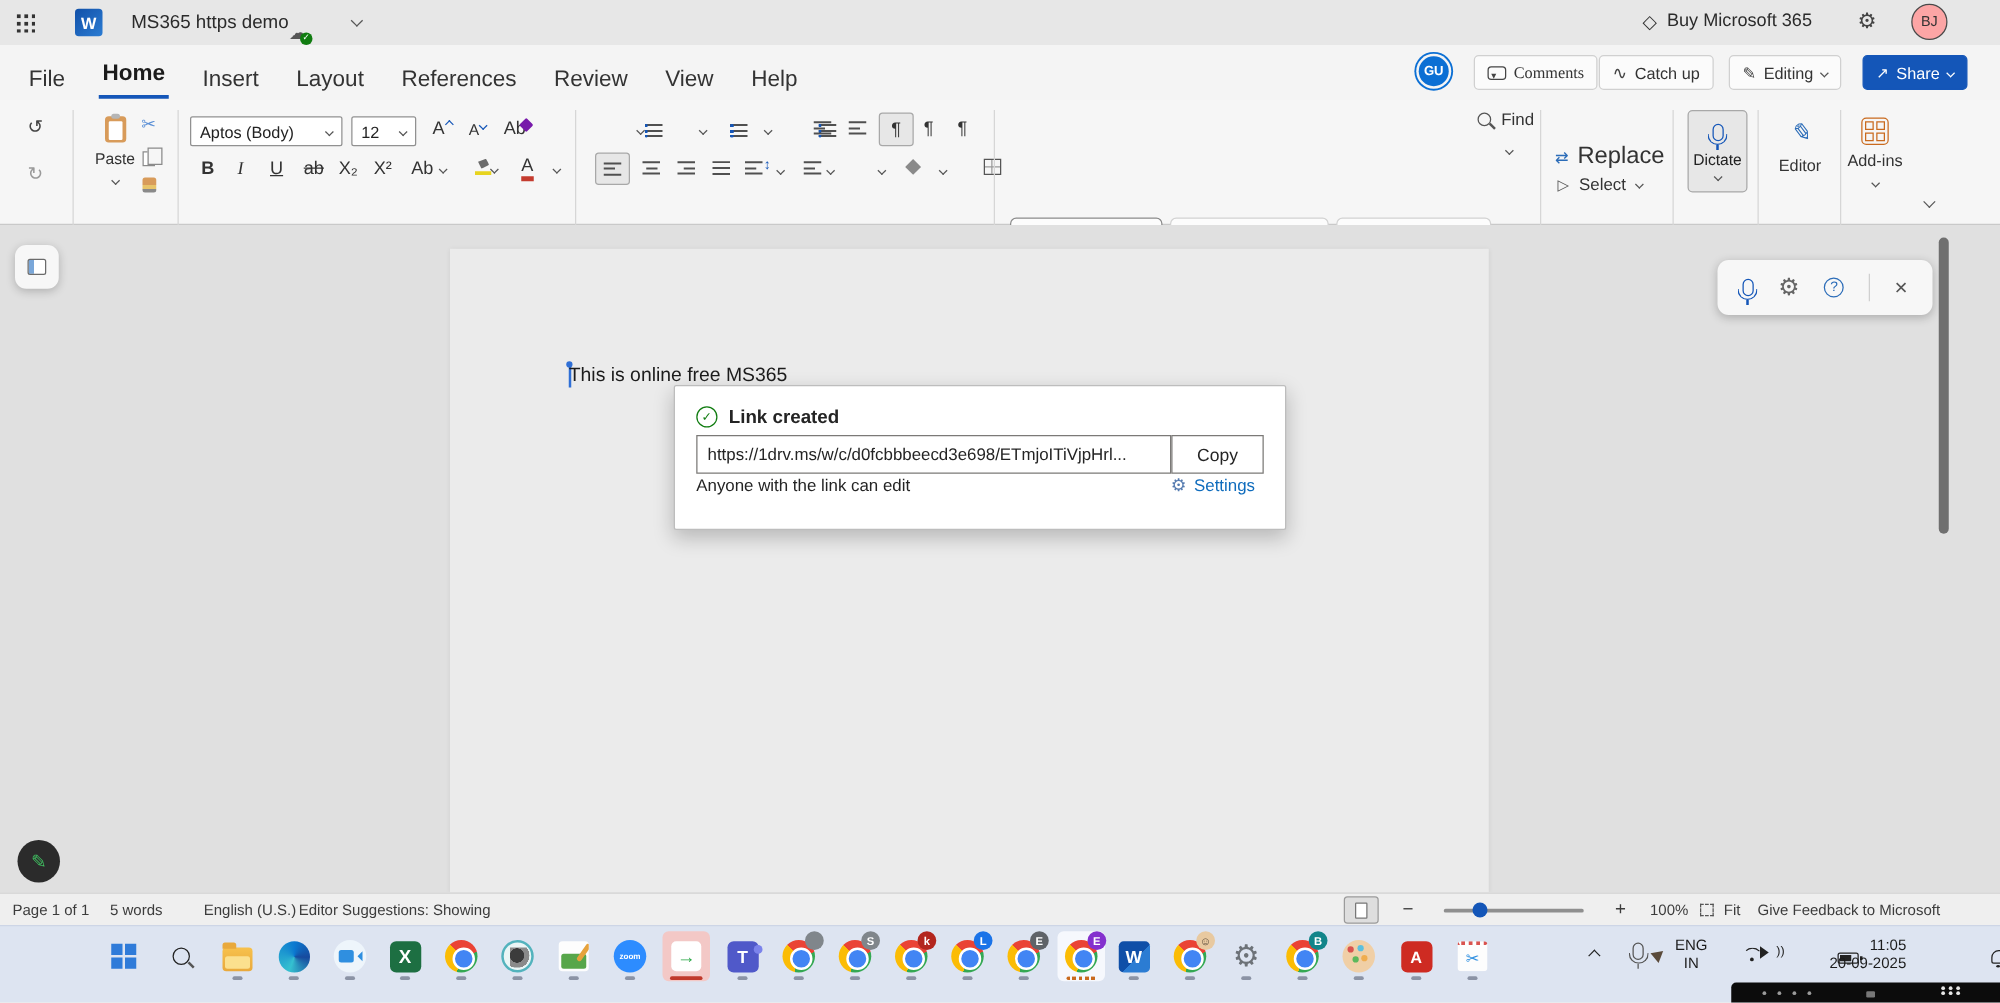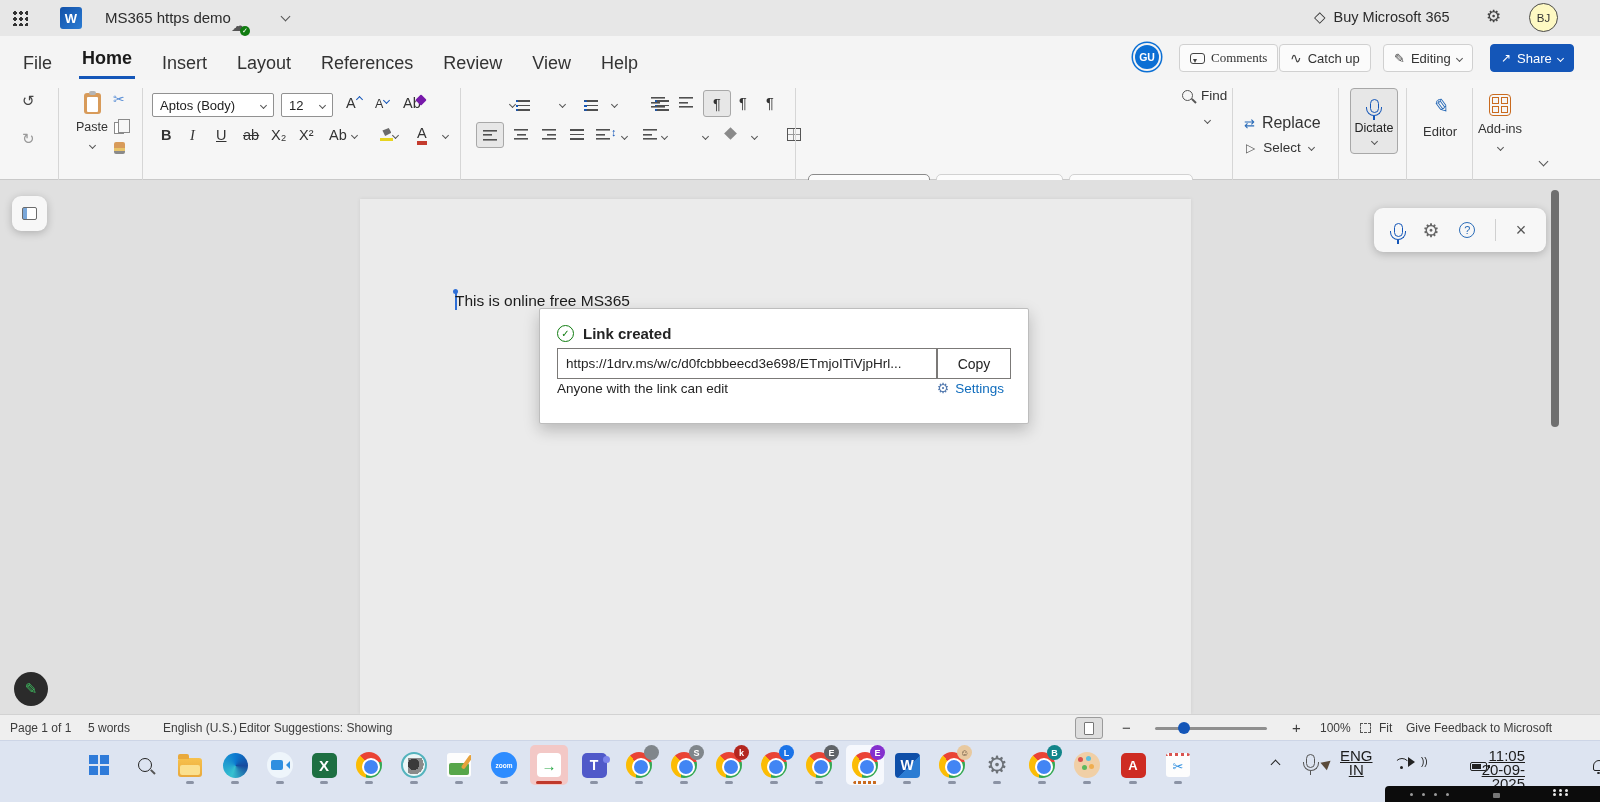--- a/index.html
+++ b/index.html
@@ -44,21 +44,21 @@
   .dots9 { width:16px; height:16px; display:inline-block; background:radial-gradient(circle,#333 1.6px,transparent 1.8px); background-size:6px 6px; background-position:0 0; }
   .launcher { font-size:10px; color:#666; }
   .toggled { background:#e7e7e7; border:1px solid #a8a8a8; border-radius:3px; }
   .vbar { width:1px; background:#d6d6d6; position:absolute; }
   .grp-label { position:absolute; font-size:11px; color:#5f5d5b; top:160px; text-align:center; }
 
   
   #titlebar { left:0; top:0; width:1600px; height:36px; background:#e7e7e7; }
   .word-logo { width:22px; height:22px; background:linear-gradient(135deg,#1150a8,#2b7cd3); border-radius:3px; color:#fff; font-weight:bold; font-size:13px; display:flex; align-items:center; justify-content:center; }
   #search-pill { left:522px; top:3px; width:475px; height:30px; background:#f0f0f0; border:1px solid #dcdcdc; border-radius:6px; color:#555; font-size:14px; gap:9px; padding-left:14px; }
-  .avatar-ring { width:29px; height:29px; border:1.6px solid #4a4a4a; border-radius:50%; color:#333; font-size:11.5px; display:flex; align-items:center; justify-content:center; background:#fef9c3;text-align:right; }
+  .avatar-ring { width:29px; height:29px; border:1.6px solid #4a4a4a; border-radius:50%; color:#333; font-size:11.5px; display:flex; align-items:center; justify-content:center; background:#fca5a5;text-align:right; }
   .cloud-wrap { position:relative; font-size:15px; color:#555; }
   .cloud-badge { position:absolute; right:-4px; bottom:-1px; width:10px; height:10px; background:#107c10; border-radius:50%; color:#fff; font-size:7px; line-height:10px; text-align:center; }
 
   
   #menubar { left:0; top:36px; width:1600px; height:44px; background:#f4f4f4; }
   .mtab { font-size:18px; color:#333; padding:0 3px; }
   .mtab.active { font-weight:bold; color:#1b1b1b; border-bottom:3px solid #1456b8; padding-bottom:7px; }
   .pillbtn { height:28px; border:1px solid #d0d0d0; border-radius:4px; background:#fbfbfb; color:#333; font-size:13px; display:flex; align-items:center; gap:6px; padding:0 10px; }
   #share-btn { background:#1456b8; border-color:#1456b8; color:#fff; }
   .gu-avatar { width:24px; height:24px; background:#0b6fd4; border-radius:50%; color:#fff; font-size:10.5px; font-weight:bold; display:flex; align-items:center; justify-content:center; box-shadow:0 0 0 2px #f4f4f4, 0 0 0 3.5px #0b6fd4; }
@@ -145,21 +145,21 @@
   .imged-ic::after { content:""; position:absolute; right:2px; top:1px; width:4px; height:16px; background:#e6a23c; transform:rotate(35deg); border-radius:2px; }
   .zoom-ic { width:26px; height:26px; border-radius:50%; background:#2d8cff; color:#fff; font-size:6.5px; display:flex; align-items:center; justify-content:center; font-weight:bold; }
   .teams-ic { width:25px; height:25px; border-radius:5px; background:#5059c9; color:#fff; font-size:14px; font-weight:bold; display:flex; align-items:center; justify-content:center; position:relative; }
   .teams-ic::after { content:""; position:absolute; right:-3px; top:3px; width:7px; height:7px; background:#7b83eb; border-radius:50%; }
   .word-tb { width:25px; height:25px; border-radius:4px; background:linear-gradient(135deg,#0f4fa8 55%,#2b7cd3 55%); color:#fff; font-weight:bold; font-size:14px; display:flex; align-items:center; justify-content:center; }
   .gear-tb { font-size:24px; color:#6d7278; }
   .palette-ic { width:26px; height:26px; border-radius:50%; background:#f0cfa6; position:relative; }
   .palette-ic::before { content:""; position:absolute; left:4px; top:5px; width:5px; height:5px; border-radius:50%; background:#d9534f; box-shadow:8px -1px 0 #5bc0de, 4px 8px 0 #5cb85c, 11px 7px 0 #f0ad4e; }
   .pdf-ic { width:25px; height:25px; border-radius:5px; background:#ce2b22; color:#fff; font-weight:bold; font-size:13px; display:flex; align-items:center; justify-content:center; }
   .snip-ic { width:24px; height:24px; background:#fdfdfd; border-radius:3px; color:#2f8fe0; font-size:13px; display:flex; align-items:center; justify-content:center; border-top:3px dotted #d9534f; }
-  .tray-txt { font-size:15px; color:#1c1c1c; line-height:14px;text-decoration:underline; }
+  .tray-txt { font-size:12px; color:#1c1c1c; line-height:14px; }
   .wifi-ic { width:16px; height:12px; position:relative; display:inline-block; }
   .wifi-ic::before { content:""; position:absolute; left:1px; top:0; width:14px; height:14px; border:1.6px solid #222; border-radius:50%; clip-path:polygon(0 0,100% 0,50% 50%); }
   .wifi-ic::after { content:""; position:absolute; left:6.5px; top:8px; width:3px; height:3px; background:#222; border-radius:50%; }
   .vol-ic { width:0; height:0; border:5px solid transparent; border-right:7px solid #222; display:inline-block; transform:rotate(180deg); }
   .bat-ic { width:17px; height:9px; border:1.4px solid #222; border-radius:2px; position:relative; display:inline-block; }
   .bat-ic::before { content:""; position:absolute; right:-4px; top:2px; width:2px; height:3px; background:#222; }
   .bat-ic::after { content:""; position:absolute; left:1px; top:1px; width:9px; height:5px; background:#222; }
   .bell-ic { width:12px; height:11px; border:1.5px solid #222; border-radius:6px 6px 2px 2px; position:relative; display:inline-block; }
   .bell-ic::after { content:""; position:absolute; left:3px; bottom:-3.5px; width:3px; height:2px; background:#222; border-radius:50%; }
   #blackbar { left:1385px; top:45px; width:215px; height:17px; background:#0c0c0c; border-radius:4px 0 0 0; }
@@ -335,21 +335,21 @@
     <span class="abs launcher" style="left:1205px;top:160px;">⇲</span>
     <div class="vbar" style="left:1232px;top:8px;height:148px;"></div>
 
     
     <div class="abs flex" style="left:1182px;top:8px;gap:8px;">
       <span class="mag"></span>
       <span style="font-size:13.5px;color:#333;">Find</span>
     </div>
     <div class="abs flex" style="left:1244px;top:34px;gap:7px;">
       <span style="color:#2b6cb8;font-size:13px;">⇄</span>
-      <span style="font-size:16px;color:#333;">Replace</span>
+      <span style="font-size:19px;color:#333;">Replace</span>
     </div>
     <div class="abs flex" style="left:1246px;top:60px;gap:8px;">
       <span style="color:#555;font-size:12px;">▷</span>
       <span style="font-size:13.5px;color:#333;">Select</span>
       <span class="chev sm"></span>
     </div>
     <div class="grp-label" style="left:1238px;width:80px;">Editing</div>
     <div class="vbar" style="left:1338px;top:8px;height:148px;"></div>
 
     

